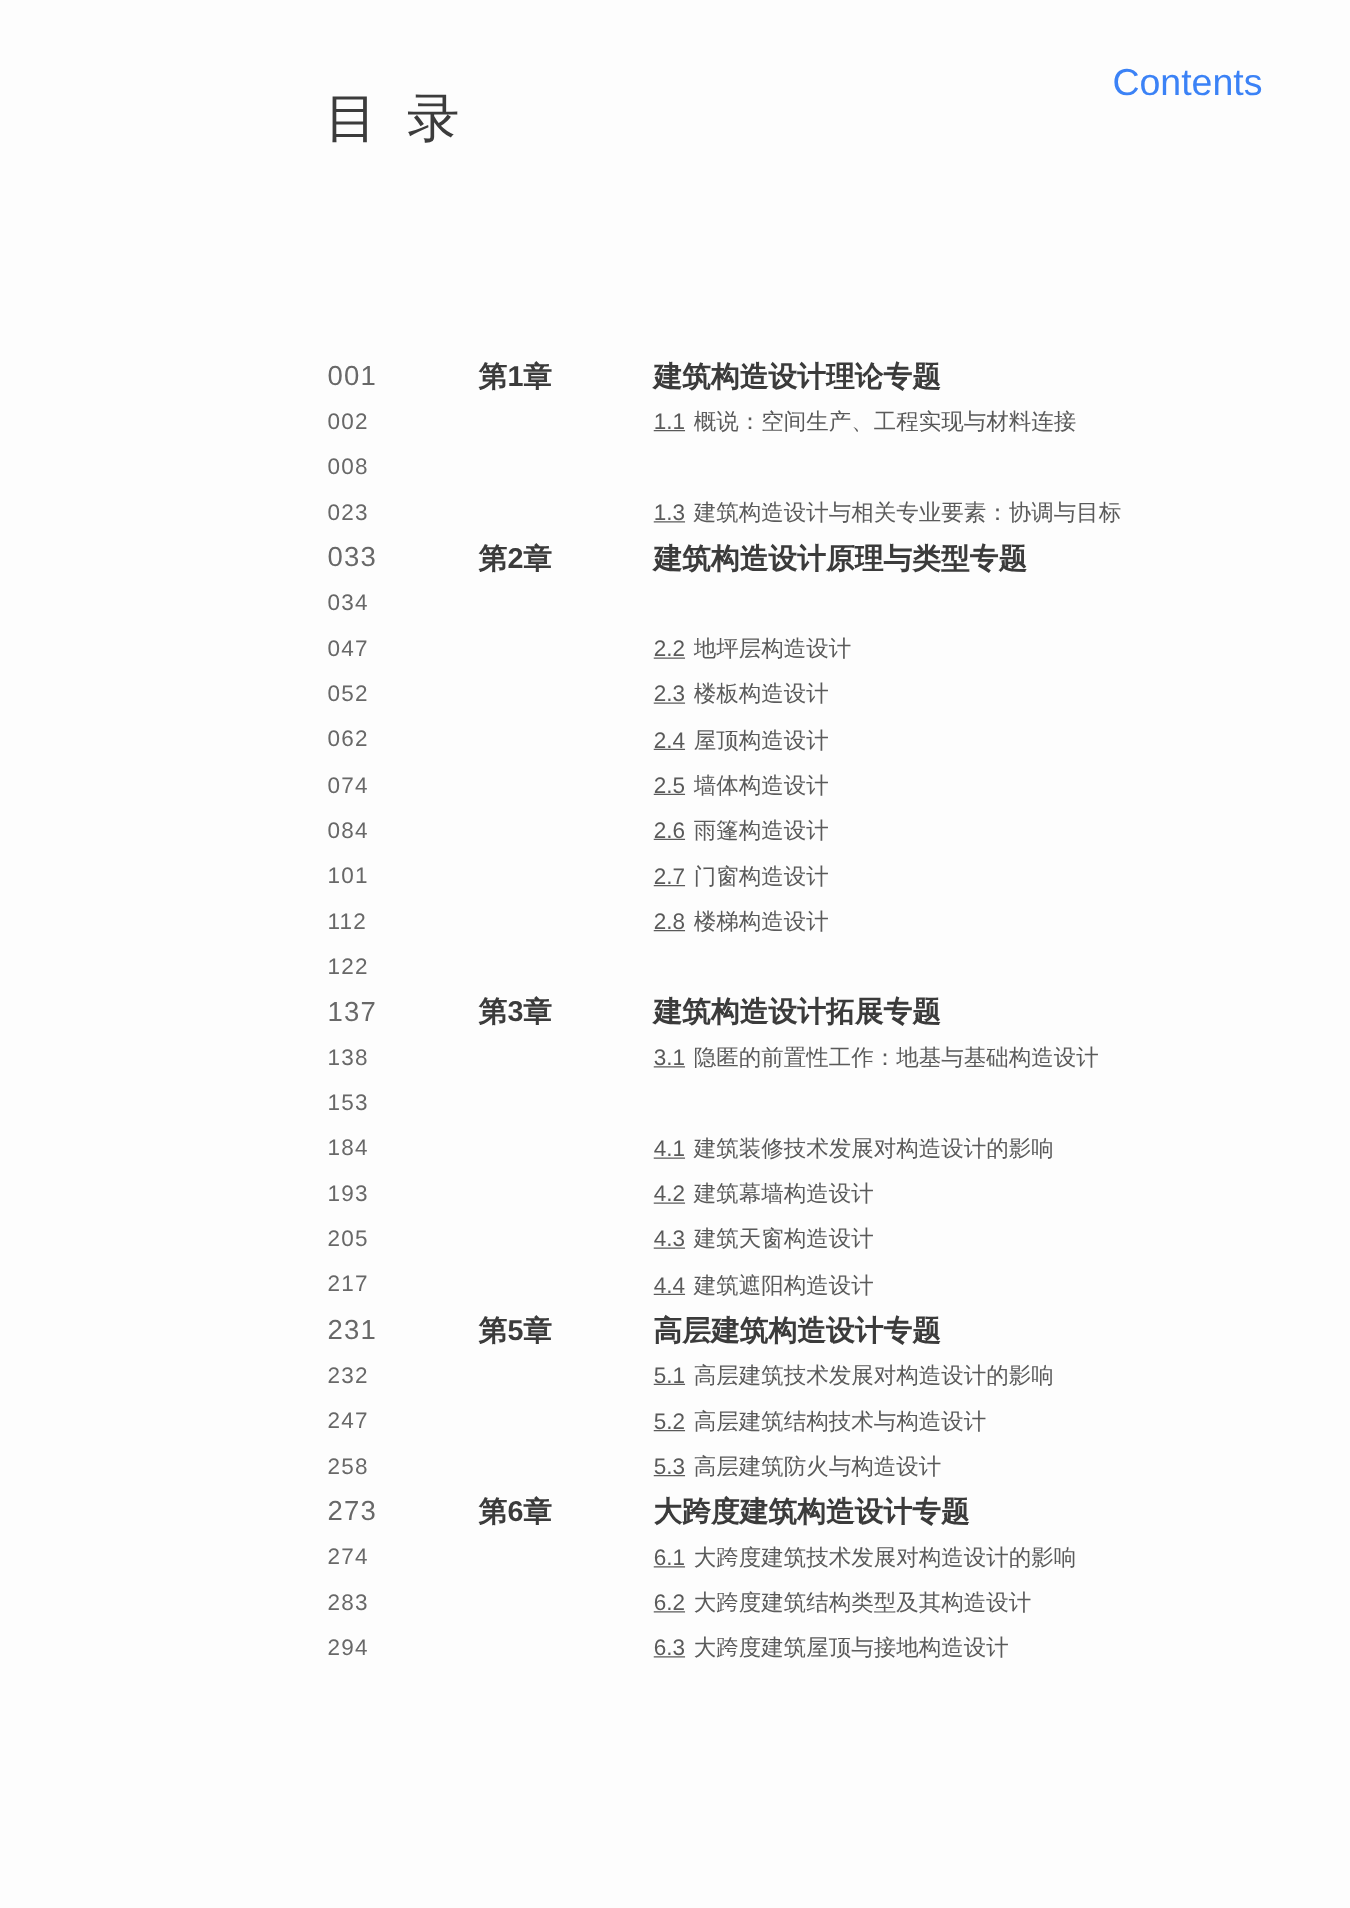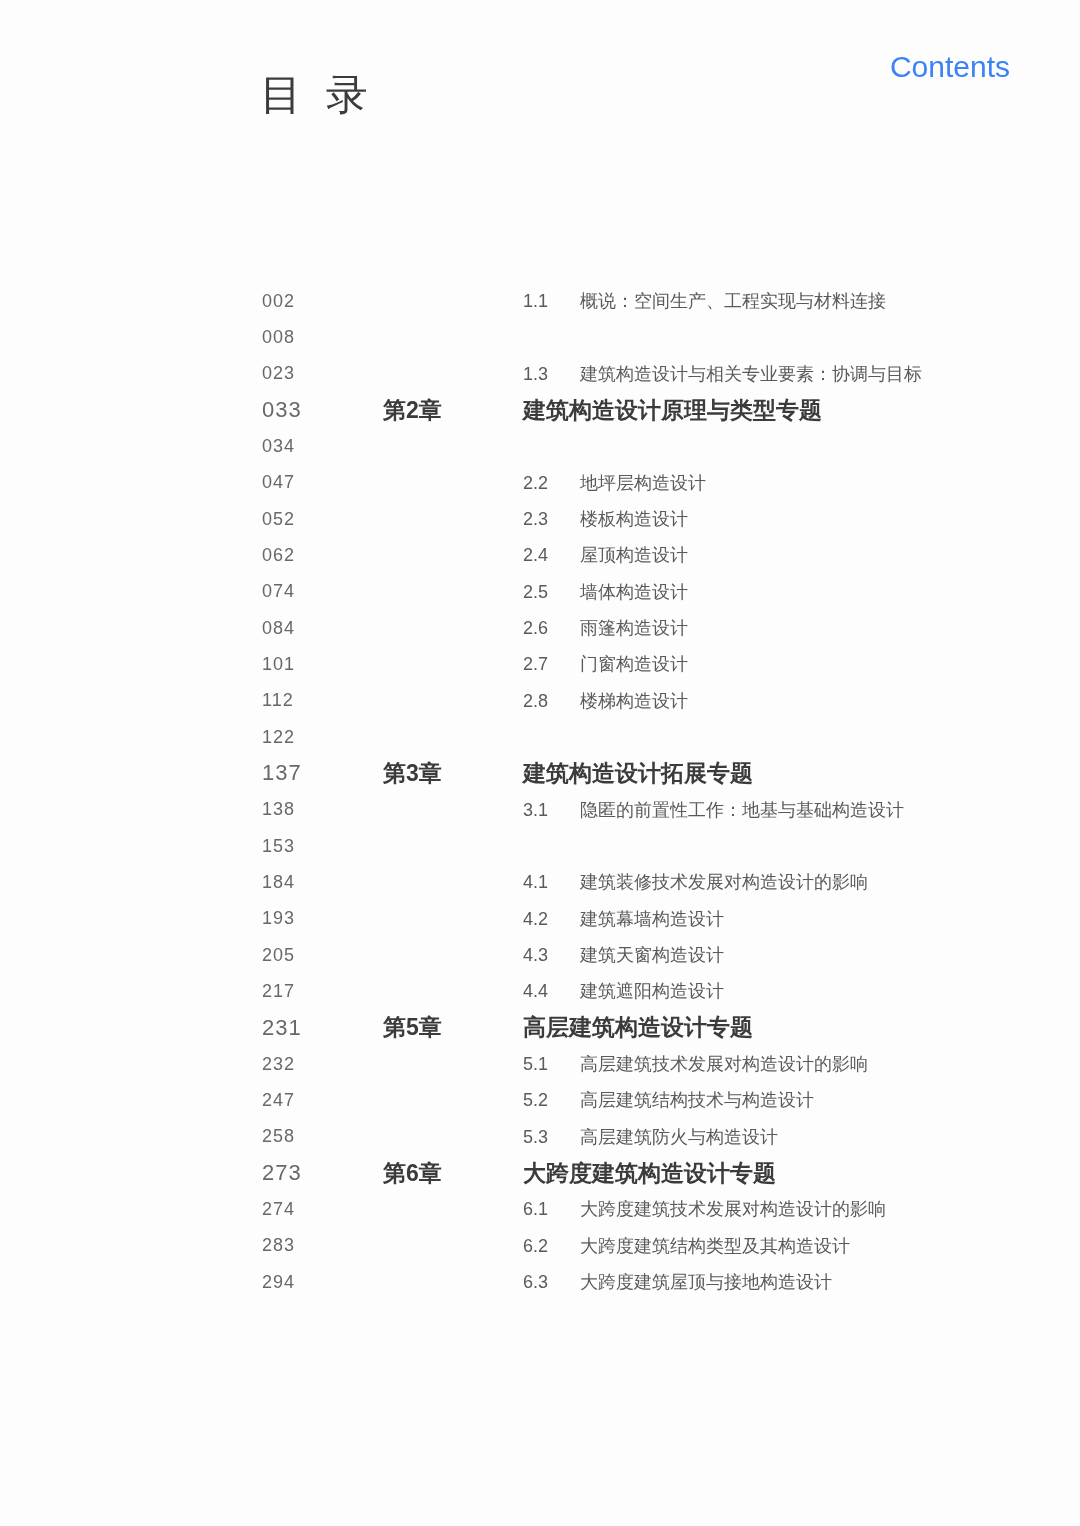--- a/index.html
+++ b/index.html
@@ -68,40 +68,46 @@
     display: inline-block;
     width: 140px;
     flex: 0 0 auto;
   }
   .col-title {
     flex: 1 1 auto;
     white-space: nowrap;
   }
   .sec-no {
     display: inline-block;
-    margin-right: 32px;
+    margin-right: 7px;
+    text-decoration: underline;
   }
   .row.chapter {
     font-weight: 700;
     color: #3b3b3b;
     font-size: 23px;
   }
   .row.chapter .col-page {
     font-weight: 400;
     font-size: 22px;
   }
 </style>
 </head>
 <body>
 
 <div class="page">
   <div class="header-title-zh">目 录</div>
   <div class="header-title-en">Contents</div>
 
   <div class="toc" id="toc-list">
+      <div class="row chapter">
+        <span class="col-page">001</span>
+        <span class="col-chapter">第1章</span>
+        <span class="col-title">建筑构造设计理论专题</span>
+      </div>
       <div class="row">
         <span class="col-page">002</span>
         <span class="col-chapter"></span>
         <span class="col-title"><span class="sec-no">1.1</span><span>概说：空间生产、工程实现与材料连接</span></span>
       </div>
       <div class="row">
         <span class="col-page">008</span>
         <span class="col-chapter"></span>
       </div>
       <div class="row">

